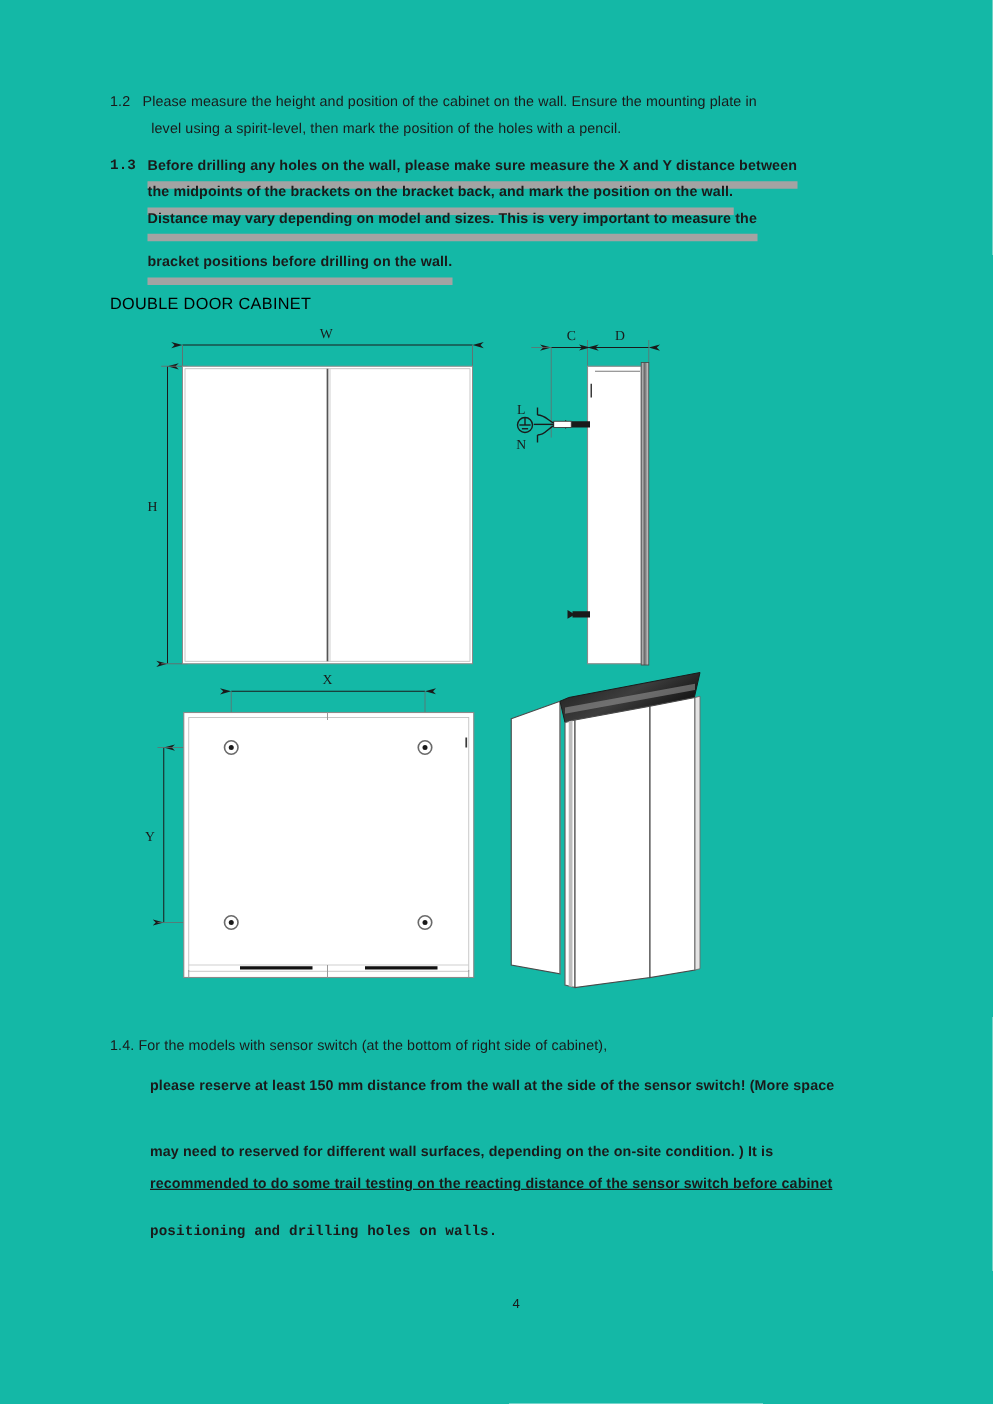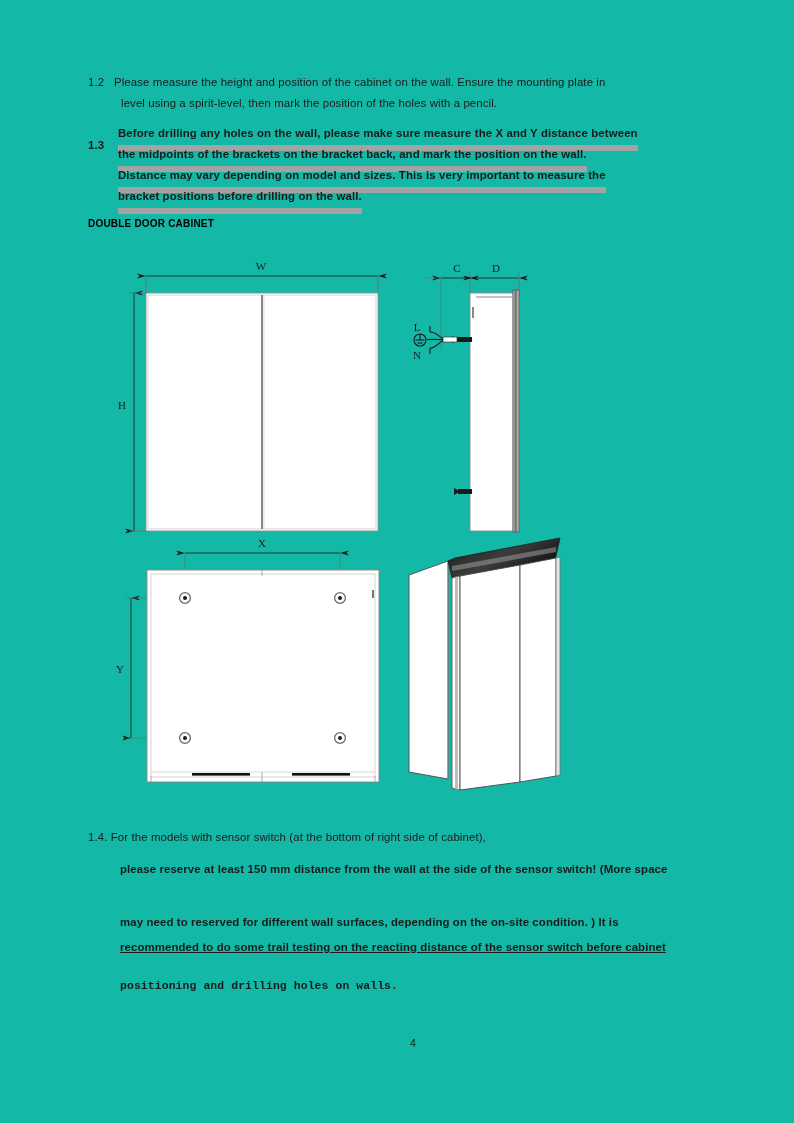--- a/index.html
+++ b/index.html
@@ -33,39 +33,39 @@
     letter-spacing: 0.01em;
   }
   .para.bold { font-weight: bold; }
 
   #sec12 { left: 88px; top: 72px; width: 600px; }
   #sec12 .num { position: absolute; left: 0; top: 0; }
   #sec12 .l1 { position: absolute; left: 26px; top: 0; width: 580px; }
   #sec12 .l2 { position: absolute; left: 33px; top: 21px; width: 580px; }
 
   #sec13 { left: 88px; top: 123px; width: 620px; font-weight: bold; }
-  #sec13 .num { position: absolute; left: 0px; top: 12px; }
+  #sec13 .num { position: absolute; left: 0px; top: 0; font-family: Liberation Mono, monospace; }
   #sec13 .ln {
     position: absolute;
     left: 30px;
     border-bottom: 6px solid #a3a3a3;
     padding-bottom: 1px;
     white-space: nowrap;
   }
   #sec13 .r1 { top: 0px; }
   #sec13 .r2 { top: 21px; }
   #sec13 .r3 { top: 42px; }
-  #sec13 .r4 { top: 63px; text-align: center; }
+  #sec13 .r4 { top: 77px; text-align: center; }
 
   #heading-ddc {
     position: absolute;
     left: 88px;
-    top: 218px;
-    font-size: 10px;
-    font-weight: bold;
+    top: 235px;
+    font-size: 13px;
+    font-weight: normal;
     letter-spacing: 0.02em;
     color: #000;
   }
 
   #sec14 { left: 88px; top: 827px; width: 660px; }
   #sec14 .h { position: absolute; left: 0; top: 0; white-space: nowrap; }
   #sec14 .b { position: absolute; left: 32px; font-weight: bold; white-space: nowrap; }
   #sec14 .b1 { top: 32px; }
   #sec14 .b2 { top: 85px; }
   #sec14 .b3 { top: 110px; text-decoration: underline; }

